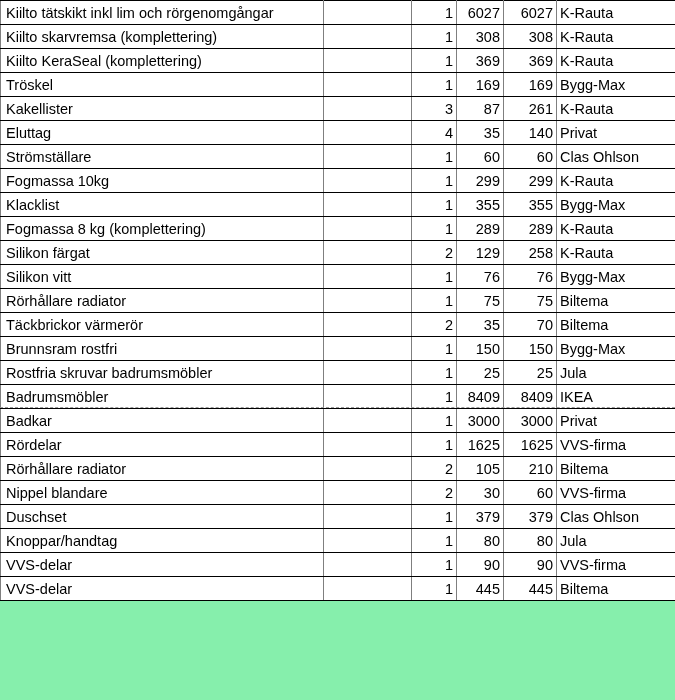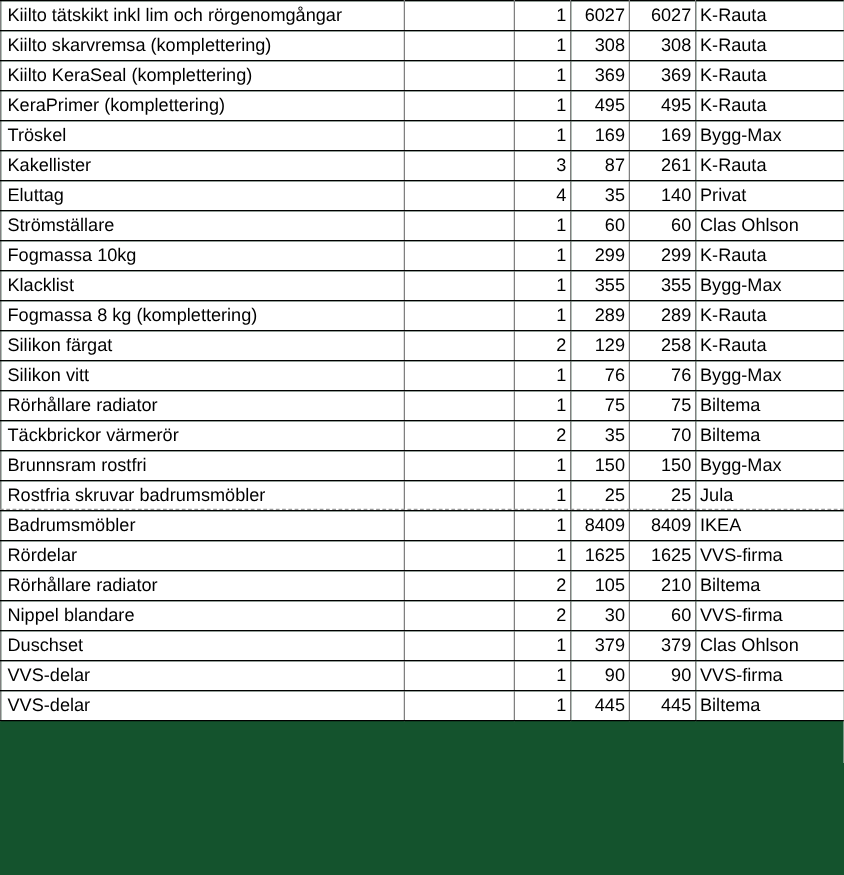--- a/index.html
+++ b/index.html
@@ -10,21 +10,21 @@
   body {
     width: 675px;
     height: 700px;
     overflow: hidden;
     font-family: "Liberation Sans", sans-serif;
   }
   #sheet {
     width: 675px;
     height: 700px;
     position: relative;
-    background: #14532d;
+    background: #86efac;
   }
   table.grid {
     border-collapse: collapse;
     table-layout: fixed;
     width: 675px;
     margin: 0;
     padding: 0;
   }
   table.grid col.c-name  { width: 323px; }
   table.grid col.c-blank { width: 88px;  }
@@ -105,28 +105,20 @@
         </tr>
         <tr>
           <td class="txt">Kiilto KeraSeal (komplettering)</td>
           <td class="blank"></td>
           <td class="num">1</td>
           <td class="num">369</td>
           <td class="num">369</td>
           <td class="txt">K-Rauta</td>
         </tr>
         <tr>
-          <td class="txt">KeraPrimer (komplettering)</td>
-          <td class="blank"></td>
-          <td class="num">1</td>
-          <td class="num">495</td>
-          <td class="num">495</td>
-          <td class="txt">K-Rauta</td>
-        </tr>
-        <tr>
           <td class="txt">Tröskel</td>
           <td class="blank"></td>
           <td class="num">1</td>
           <td class="num">169</td>
           <td class="num">169</td>
           <td class="txt">Bygg-Max</td>
         </tr>
         <tr>
           <td class="txt">Kakellister</td>
           <td class="blank"></td>
@@ -225,20 +217,28 @@
         </tr>
         <tr>
           <td class="txt">Badrumsmöbler</td>
           <td class="blank"></td>
           <td class="num">1</td>
           <td class="num">8409</td>
           <td class="num">8409</td>
           <td class="txt">IKEA</td>
         </tr>
         <tr>
+          <td class="txt">Badkar</td>
+          <td class="blank"></td>
+          <td class="num">1</td>
+          <td class="num">3000</td>
+          <td class="num">3000</td>
+          <td class="txt">Privat</td>
+        </tr>
+        <tr>
           <td class="txt">Rördelar</td>
           <td class="blank"></td>
           <td class="num">1</td>
           <td class="num">1625</td>
           <td class="num">1625</td>
           <td class="txt">VVS-firma</td>
         </tr>
         <tr>
           <td class="txt">Rörhållare radiator</td>
           <td class="blank"></td>
@@ -255,20 +255,28 @@
           <td class="num">60</td>
           <td class="txt">VVS-firma</td>
         </tr>
         <tr>
           <td class="txt">Duschset</td>
           <td class="blank"></td>
           <td class="num">1</td>
           <td class="num">379</td>
           <td class="num">379</td>
           <td class="txt">Clas Ohlson</td>
+        </tr>
+        <tr>
+          <td class="txt">Knoppar/handtag</td>
+          <td class="blank"></td>
+          <td class="num">1</td>
+          <td class="num">80</td>
+          <td class="num">80</td>
+          <td class="txt">Jula</td>
         </tr>
         <tr>
           <td class="txt">VVS-delar</td>
           <td class="blank"></td>
           <td class="num">1</td>
           <td class="num">90</td>
           <td class="num">90</td>
           <td class="txt">VVS-firma</td>
         </tr>
         <tr>

